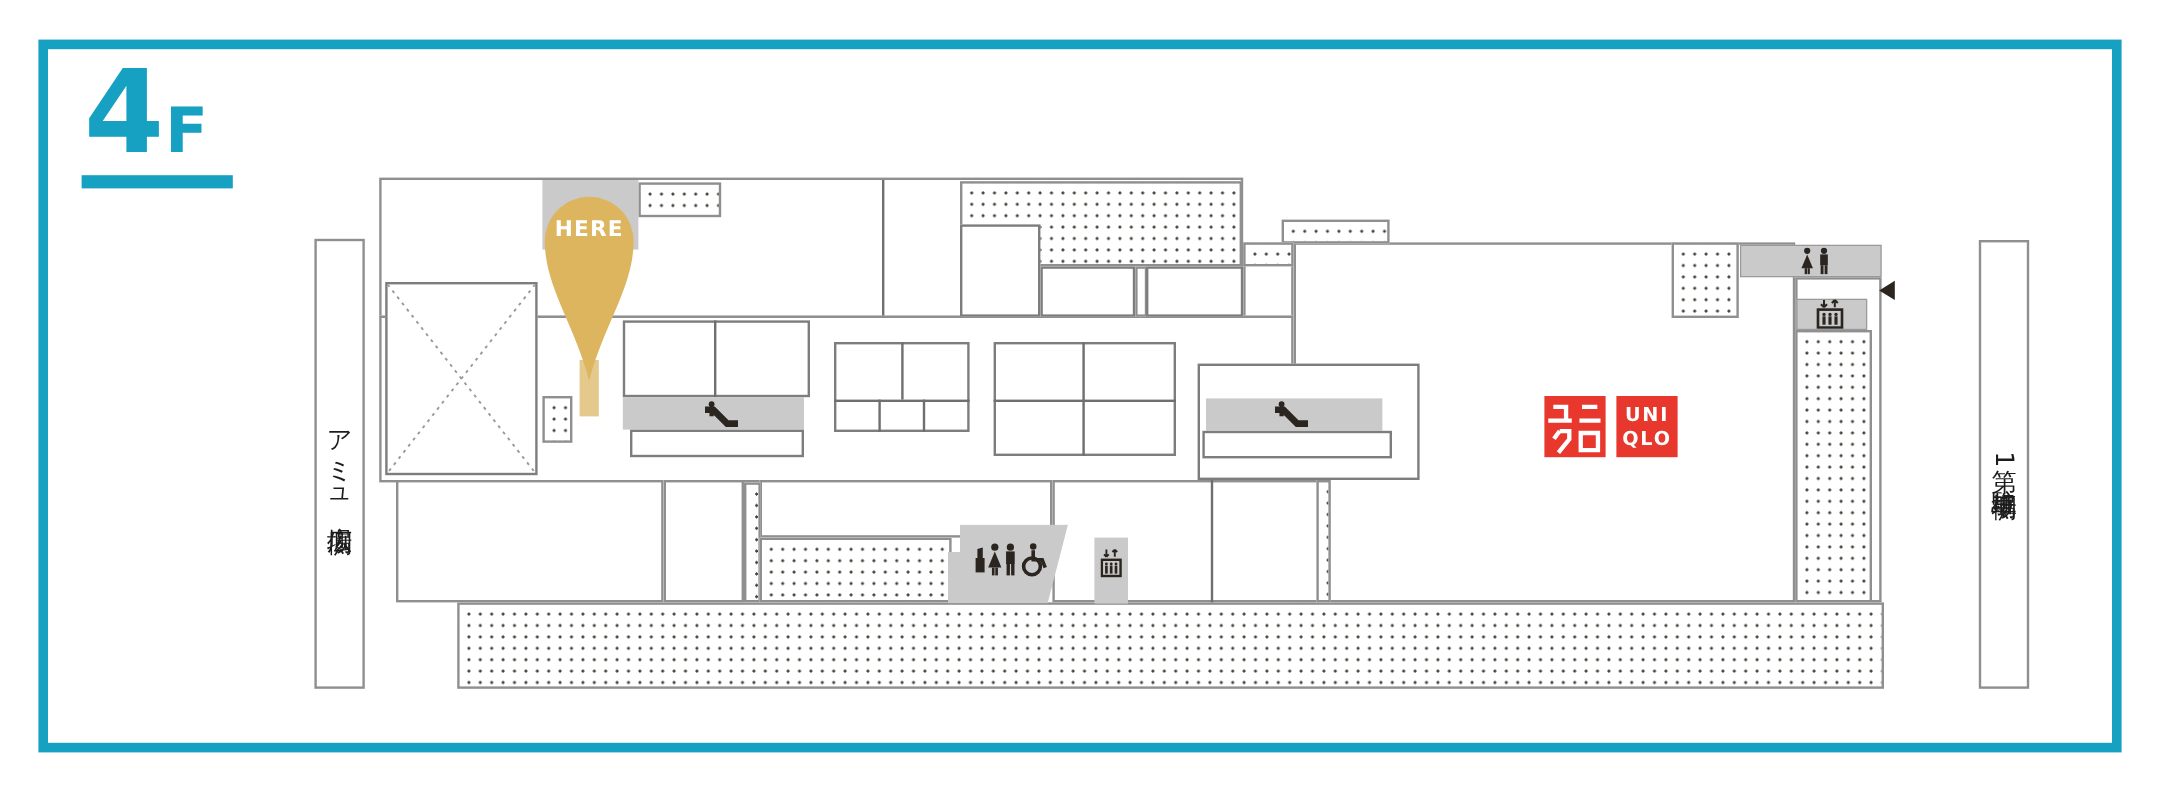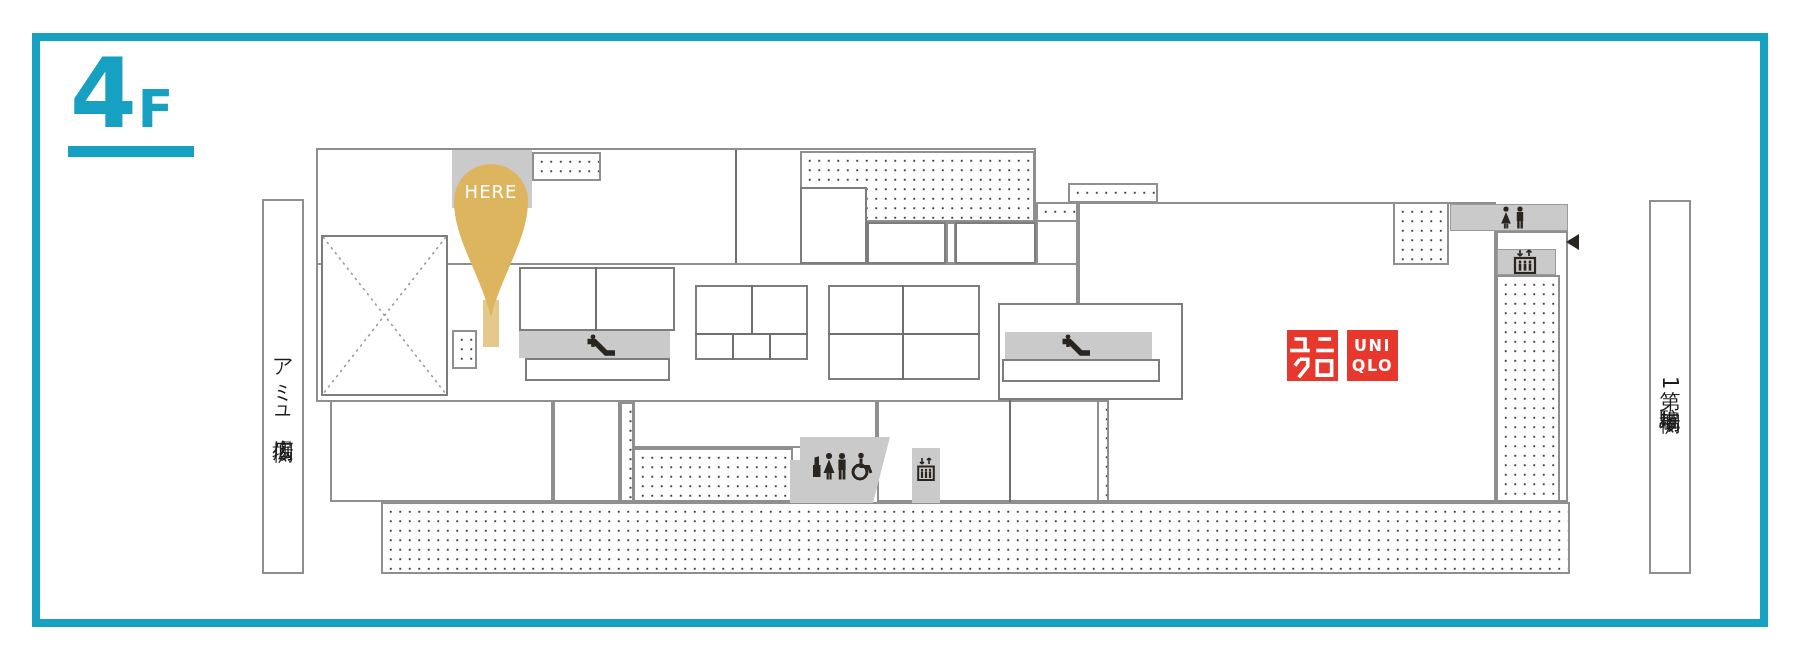--- a/index.html
+++ b/index.html
@@ -21,21 +21,21 @@
   .room{background:#fff;border:2px solid #7d7d7d;}
   .dots{background-color:#fff;border:2px solid #8f8f8f;
         background-image:radial-gradient(circle,#45403a 1.15px,transparent 1.35px);
         background-size:9.5px 9.5px;background-position:3px 3px;}
   .gray{background:#cacaca;}
   .ln{background:#6f6f6f;}
   .icon{display:block;}
   
   #pin-tail{left:483px;top:300px;width:16px;height:47px;background:#e5c98c;}
   #here-text{left:449px;top:181px;width:84px;text-align:center;color:#fff;
-             font-size:18px;font-weight:normal;letter-spacing:1px;}
+             font-size:18px;font-weight:bold;letter-spacing:1px;}
   
   .uq{width:51px;height:51px;background:#E8382D;color:#fff;}
   .uq-en{display:flex;flex-direction:column;align-items:center;justify-content:center;
          font-weight:bold;font-size:16px;line-height:1.2;letter-spacing:1.5px;}
   .sr{position:absolute;font-size:0;color:transparent;}
   .tri-left{width:0;height:0;border-top:8px solid transparent;border-bottom:8px solid transparent;
             border-right:13px solid #2b2520;}
 </style>
 </head>
 <body>

